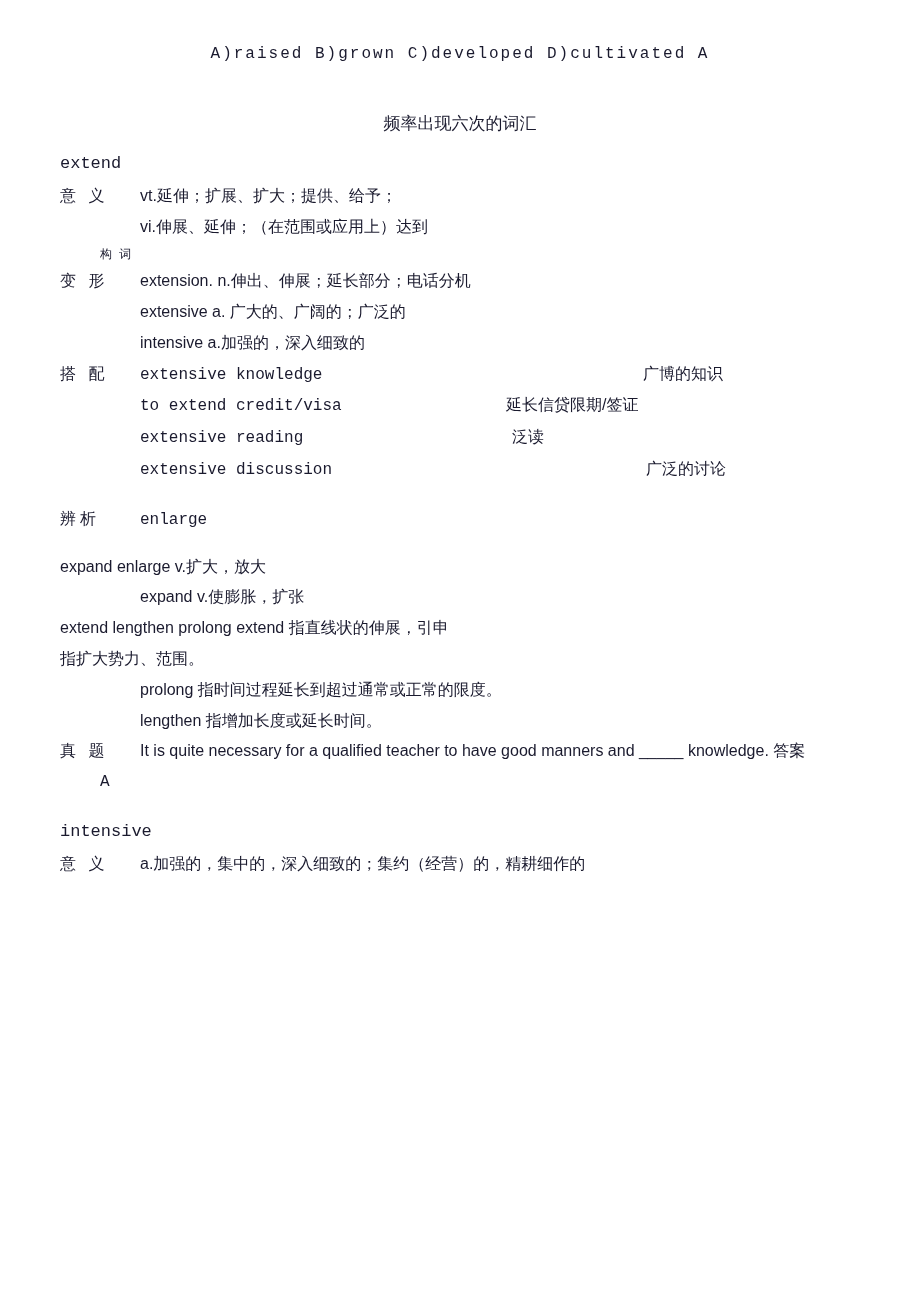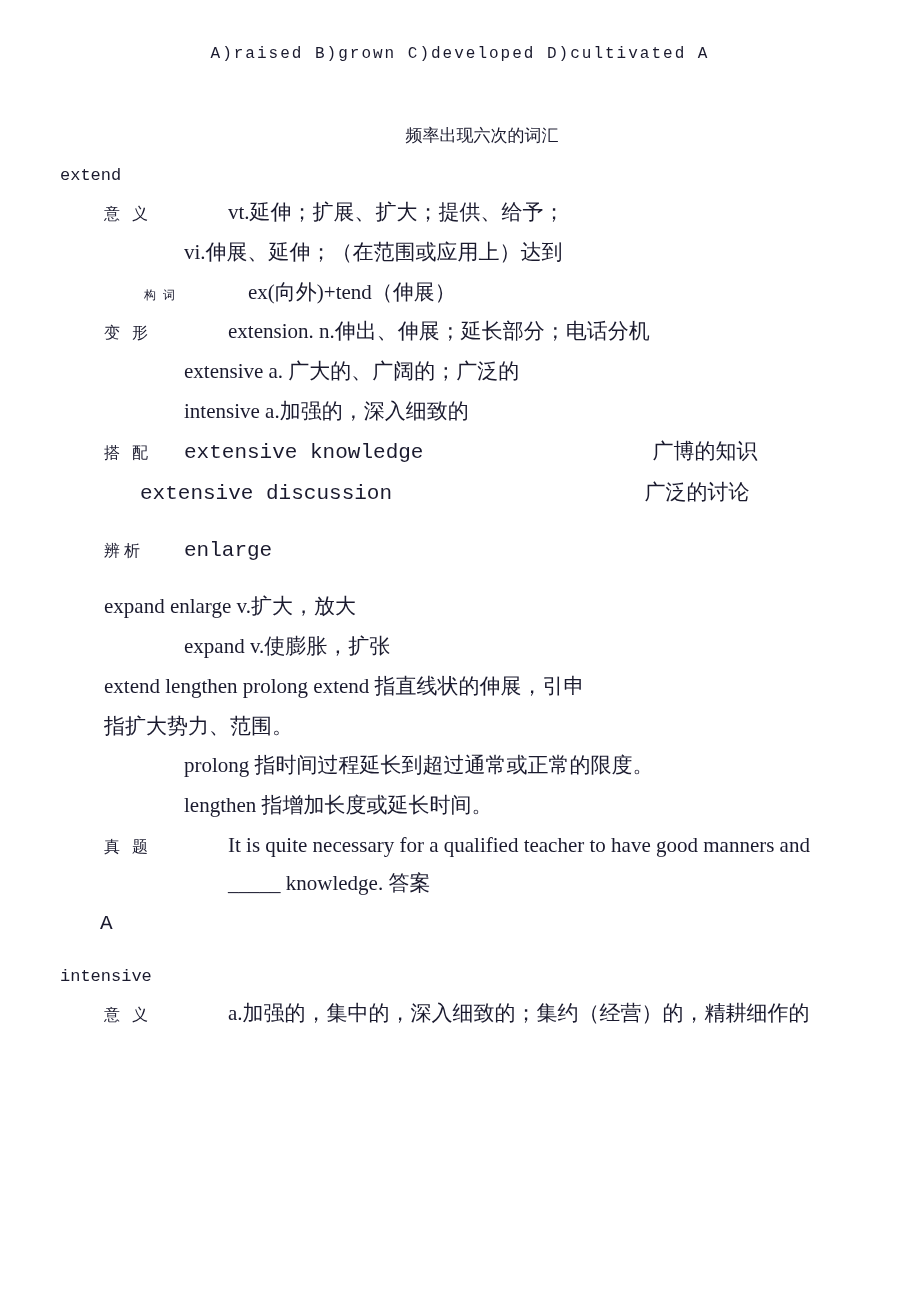--- a/index.html
+++ b/index.html
@@ -18,21 +18,21 @@
       padding: 40px 60px;
       line-height: 1.8;
     }
 
     .content-block {
       width: 100%;
     }
 
     .answer-line {
       text-align: center;
-      margin-bottom: 20px;
+      margin-bottom: 8px;
       letter-spacing: 2px;
     }
 
     .section-header {
       text-align: center;
       font-size: 17px;
       margin: 16px 0 10px 0;
       font-family: 'SimSun', 'STSong', serif;
     }
 
@@ -61,35 +61,34 @@
 
     .label-wide {
       font-family: 'SimSun', 'STSong', serif;
       font-size: 12px;
       min-width: 60px;
       letter-spacing: 2px;
     }
 
     .content-text {
       font-family: 'Courier New', Courier, monospace;
-      font-size: 21px;
+      font-size: 16px;
       flex: 1;
     }
 
     .indent-1 {
       padding-left: 40px;
     }
 
     .indent-2 {
       padding-left: 80px;
     }
 
     .chinese {
-      font-family: Liberation Serif, serif;
-      margin-left: 44px;
+      font-family: Liberation Sans, sans-serif;
     }
 
     .separator {
       height: 16px;
     }
 
     p {
       margin-bottom: 4px;
       font-family: 'Courier New', Courier, monospace;
       font-size: 16px;
@@ -115,21 +114,20 @@
       <span class="content-text chinese">vt.延伸；扩展、扩大；提供、给予；</span>
     </div>
 
     <div class="row">
       <span class="label"></span>
       <span class="content-text chinese">vi.伸展、延伸；（在范围或应用上）达到</span>
     </div>
 
     <div class="row indent-1">
       <span class="label-wide chinese">构 词</span>
-      <span class="content-text chinese">ex(向外)+tend（伸展）</span>
     </div>
 
     <div class="row">
       <span class="label chinese">变 形</span>
       <span class="content-text chinese">extension.  n.伸出、伸展；延长部分；电话分机</span>
     </div>
 
     <div class="row indent-2">
       <span class="content-text chinese">extensive   a. 广大的、广阔的；广泛的</span>
     </div>
@@ -137,21 +135,29 @@
     <div class="row indent-2">
       <span class="content-text chinese">intensive   a.加强的，深入细致的</span>
     </div>
 
     <div class="row">
       <span class="label chinese">搭 配</span>
       <span class="content-text">extensive knowledge</span>
       <span class="content-text chinese" style="padding-left:12px;text-align:center;">广博的知识</span>
     </div>
 
-
+    <div class="row indent-2">
+      <span class="content-text">to extend credit/visa</span>
+      <span class="content-text chinese" style="padding-left:12px;">延长信贷限期/签证</span>
+    </div>
+
+    <div class="row indent-2">
+      <span class="content-text">extensive reading</span>
+      <span class="content-text chinese" style="padding-left:24px;">泛读</span>
+    </div>
 
     <div class="row indent-2">
       <span class="content-text">extensive discussion</span>
       <span class="content-text chinese" style="padding-left:24px;text-align:center;">广泛的讨论</span>
     </div>
 
   </div>
 
   <div class="separator"></div>
 

